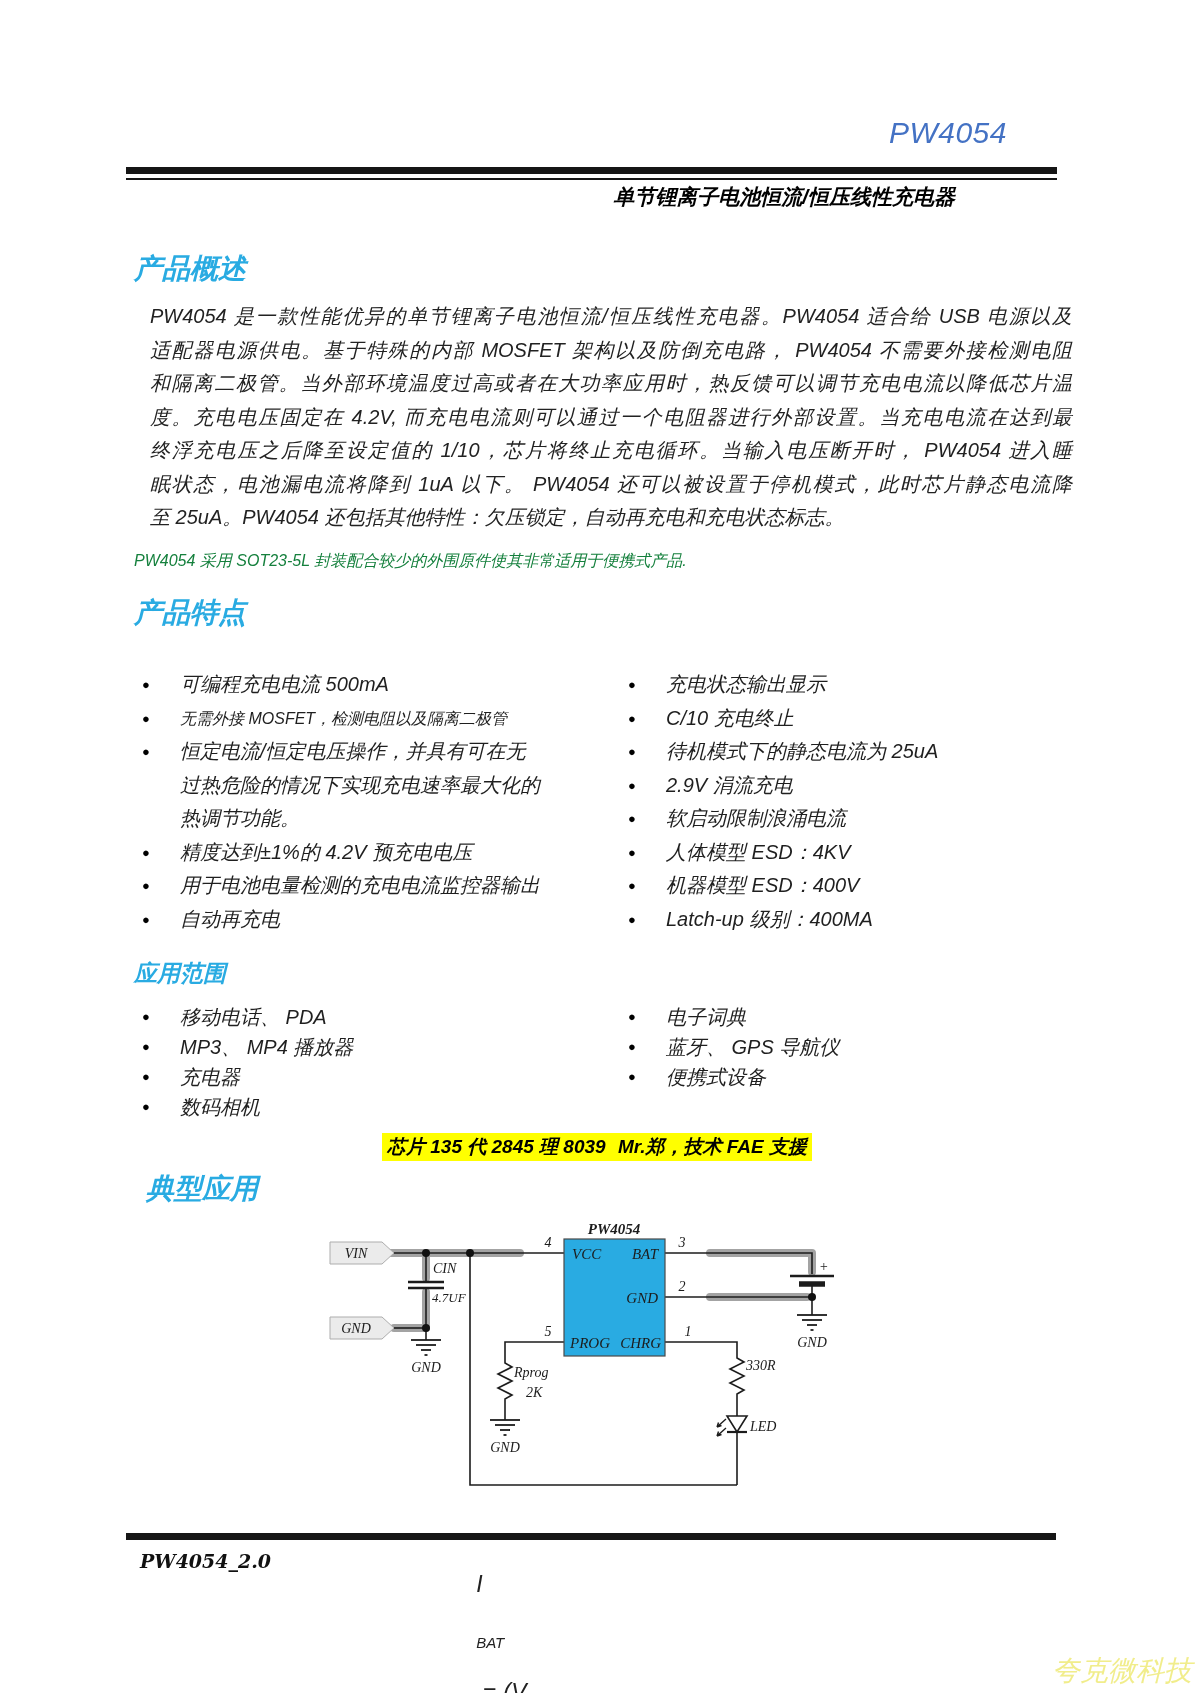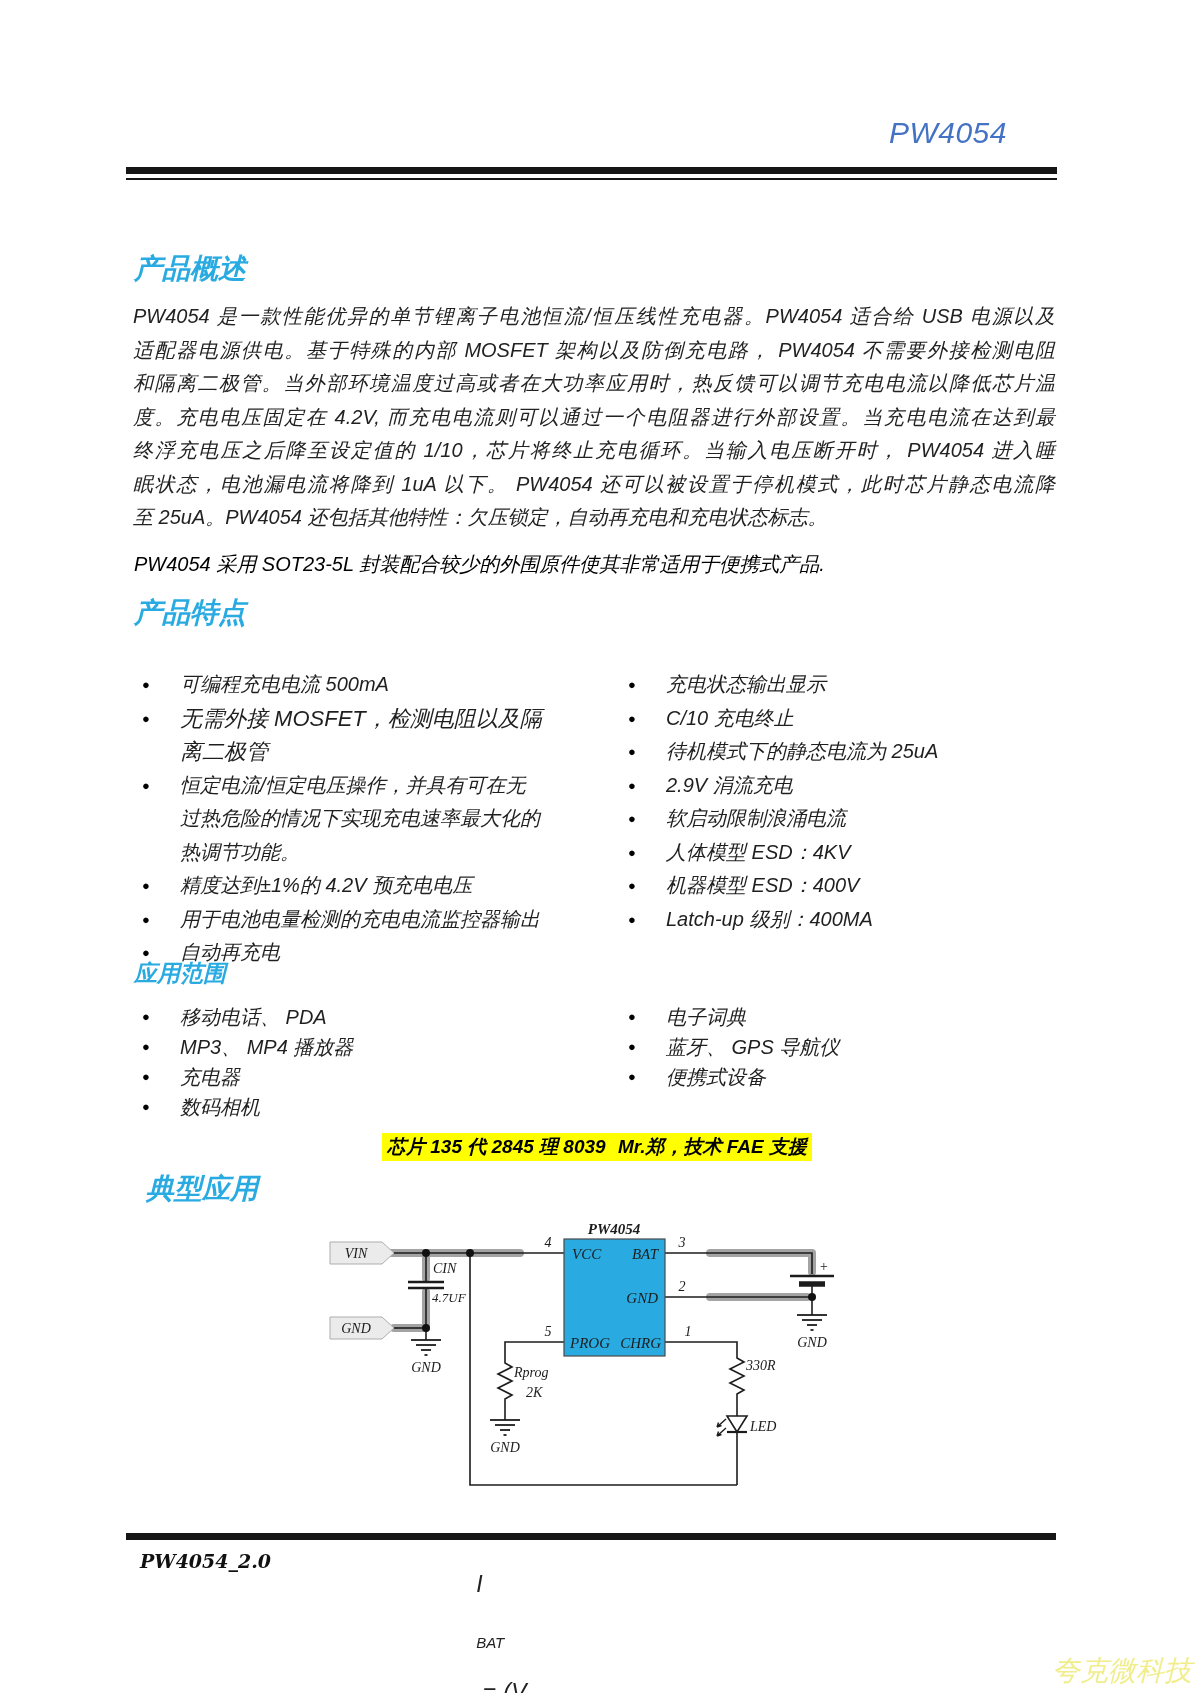--- a/index.html
+++ b/index.html
@@ -15,38 +15,38 @@
   .rule-thick { top:167px; left:126px; width:931px; height:7px; background:#161616; }
   .rule-thin  { top:178px; left:126px; width:931px; height:2px; background:#161616; }
   .subtitle { top:183px; left:0; right:242px; text-align:right;
     font-size:21px; font-weight:700; color:#000; }
   .sec-h { font-size:28px; font-weight:700; color:#29ABE2; }
   .sec-h-sm { font-size:23px; font-weight:700; color:#29ABE2; }
   .h-overview { top:250px; left:134px; }
   .h-features { top:594px; left:134px; }
   .h-apps     { top:958px; left:134px; }
   .h-typical  { top:1170px; left:134px;margin-left:12px; }
-  .overview-text { top:300px; left:133px; width:922px;
+  .overview-text { top:300px; left:150px; width:922px;
     font-size:20px; line-height:33.5px; color:#222; }
   .para-line { text-align:justify; text-align-last:justify; }
   .para-line:last-child { text-align-last:left; }
-  .pkg-note { top:551px; left:134px; font-size:20px; color:#000000; }
+  .pkg-note { top:551px; left:134px; font-size:16px; color:#15803d; }
   .cols { left:134px; width:922px; display:flex; }
   .features-cols { top:668px; }
   .apps-cols { top:1002px; }
   .col { display:flex; flex-direction:column; }
   .col-left  { width:486px; }
   .col-right { width:436px; }
   .li { display:flex; align-items:flex-start; }
   .feat .li { line-height:33.5px; font-size:20px; }
   .apps .li { line-height:30px;   font-size:20px; }
   .bullet { width:30px; min-width:30px; margin-left:8px; margin-right:8px;
     font-size:13px; color:#000; }
   .col-left .item-text { max-width:365px; }
-  .item-text.small { font-size:22px; }
+  .item-text.small { font-size:16px; }
   .notice { top:1133px; left:382px; width:430px; height:28px;
     background:#FFFF00; display:flex; justify-content:space-between;
     align-items:center; padding:0 5px; font-size:19px; font-weight:700; color:#000; }
   .schematic { left:320px; top:1220px; }
   .schematic text { font-family:"Liberation Serif", serif; fill:#1c1c1c; }
   .formula { top:1490px; left:436px; font-size:23px; color:#222;
     white-space:pre; letter-spacing:0.3px; }
   .formula .sub { font-size:15px; position:relative; top:2px; letter-spacing:0; }
   .footer-rule { top:1533px; left:126px; width:930px; height:7px; background:#161616; }
   .version { top:1550px; left:140px; font-size:19px; font-weight:600;
@@ -54,20 +54,21 @@
   .watermark { top:1652px; left:1052px; font-size:28px; color:#F1ED8B; }
 </style>
 </head>
 <body>
 
 <div class="page">
 
   <div class="abs doc-title">PW4054</div>
   <div class="abs rule-thick"></div>
   <div class="abs rule-thin"></div>
+  <div class="abs subtitle">单节锂离子电池恒流/恒压线性充电器</div>
 
   <div class="abs sec-h h-overview">产品概述</div>
 
   <div class="abs overview-text">
 
       <div class="para-line">PW4054 是一款性能优异的单节锂离子电池恒流/恒压线性充电器。PW4054 适合给 USB 电源以及</div>
 
       <div class="para-line">适配器电源供电。基于特殊的内部 MOSFET 架构以及防倒充电路， PW4054 不需要外接检测电阻</div>
 
       <div class="para-line">和隔离二极管。当外部环境温度过高或者在大功率应用时，热反馈可以调节充电电流以降低芯片温</div>

